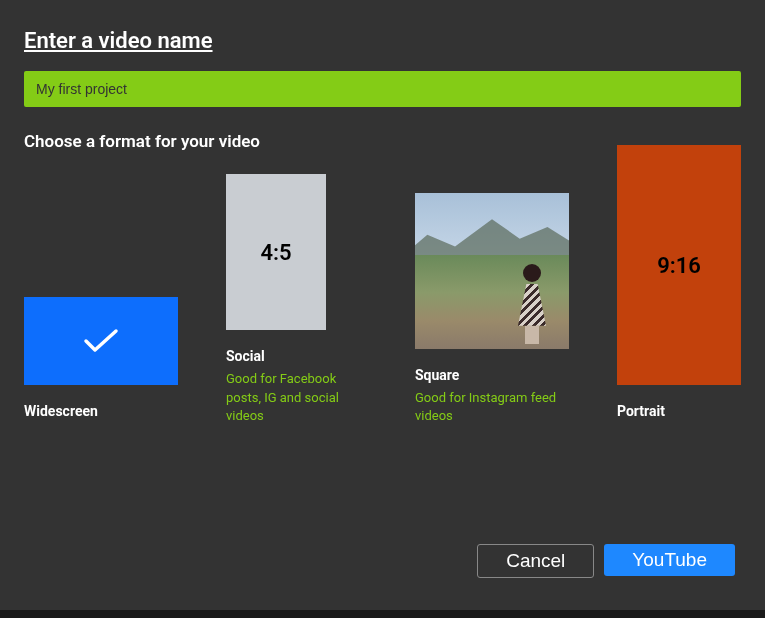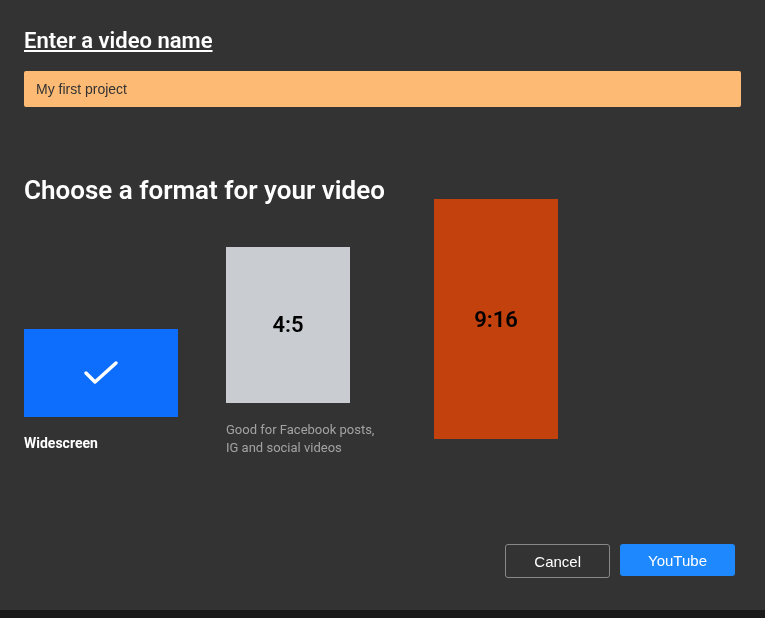--- a/index.html
+++ b/index.html
@@ -21,32 +21,32 @@
     }
     .title {
       font-size: 22px;
       font-weight: 600;
       margin-bottom: 18px;
       text-decoration: underline;
     }
     .name-input {
       width: 100%;
       height: 36px;
-      background: #fdba74;
+      background: #84cc16;
       border: none;
       border-radius: 2px;
       padding: 0 12px;
       font-size: 14px;
       color: #333333;
       outline: none;
     }
     .format-title {
-      font-size: 26px;
-      font-weight: 600;
-      margin-top: 68px;
+      font-size: 17px;
+      font-weight: 600;
+      margin-top: 24px;
       margin-bottom: 0;
     }
     .formats-row {
       display: flex;
       gap: 48px;
       align-items: flex-end;
       margin-top: -6px;
     }
     .format-option {
       display: flex;
@@ -58,21 +58,21 @@
       align-items: center;
       justify-content: center;
       margin-bottom: 18px;
     }
     .thumb-widescreen {
       width: 154px;
       height: 88px;
       background: #0d6efd;
     }
     .thumb-social {
-      width: 124px;
+      width: 100px;
       height: 156px;
       background: #c9cdd2;
       color: #000000;
       font-size: 22px;
       font-weight: 600;
     }
     .thumb-square {
       width: 154px;
       height: 156px;
       background: linear-gradient(to bottom, #6b8fb3 0%, #8fa8c0 25%, #5a7a4a 50%, #8a9a6a 65%, #9a8a6a 80%, #7a6a5a 100%);
@@ -88,21 +88,21 @@
       font-weight: 600;
     }
     .format-label {
       font-size: 14px;
       font-weight: 700;
       margin-bottom: 6px;
     }
     .format-desc {
       font-size: 13px;
       font-weight: 400;
-      color: #a3a3a3;
+      color: #84cc16;
       line-height: 1.4;
       max-width: 160px;
     }
     .check-icon {
       width: 40px;
       height: 30px;
     }
     .square-scene {
       position: absolute;
       inset: 0;
@@ -159,21 +159,21 @@
     .button-row {
       position: absolute;
       bottom: 40px;
       right: 30px;
       display: flex;
       gap: 10px;
     }
     .btn {
       height: 32px;
       padding: 16px 28px;
-      font-size: 15px;
+      font-size: 19px;
       font-weight: 500;
       border-radius: 3px;
       cursor: pointer;
       display: flex;
       align-items: center;
       justify-content: center;
     }
     .btn-cancel {
       background: transparent;
       border: 1px solid #888888;
@@ -217,28 +217,46 @@
           <path d="M5 15 L14 24 L35 5" stroke="#ffffff" stroke-width="3.5" fill="none" stroke-linecap="round" stroke-linejoin="round"></path>
         </svg>
       </div>
       <div class="format-label">Widescreen</div>
     </div>
 
     <div class="format-option">
       <div class="format-thumb thumb-social">
         <span>4:5</span>
       </div>
+      <div class="format-label">Social</div>
       <div class="format-desc">Good for Facebook posts, IG and social videos</div>
     </div>
 
+    <div class="format-option">
+      <div class="format-thumb thumb-square">
+        <div class="square-scene">
+          <div class="sky"></div>
+          <div class="mountain"></div>
+          <div class="valley"></div>
+          <div class="person">
+            <div class="person-head"></div>
+            <div class="person-body"></div>
+            <div class="person-legs"></div>
+          </div>
+        </div>
+      </div>
+      <div class="format-label">Square</div>
+      <div class="format-desc">Good for Instagram feed videos</div>
+    </div>
 
     <div class="format-option">
       <div class="format-thumb thumb-portrait">
         <span>9:16</span>
       </div>
+      <div class="format-label">Portrait</div>
     </div>
 
   </div>
 </div>
 
 <div class="button-row">
   <button class="btn btn-cancel">Cancel</button>
   <button class="btn btn-create">YouTube</button>
 </div>
 

